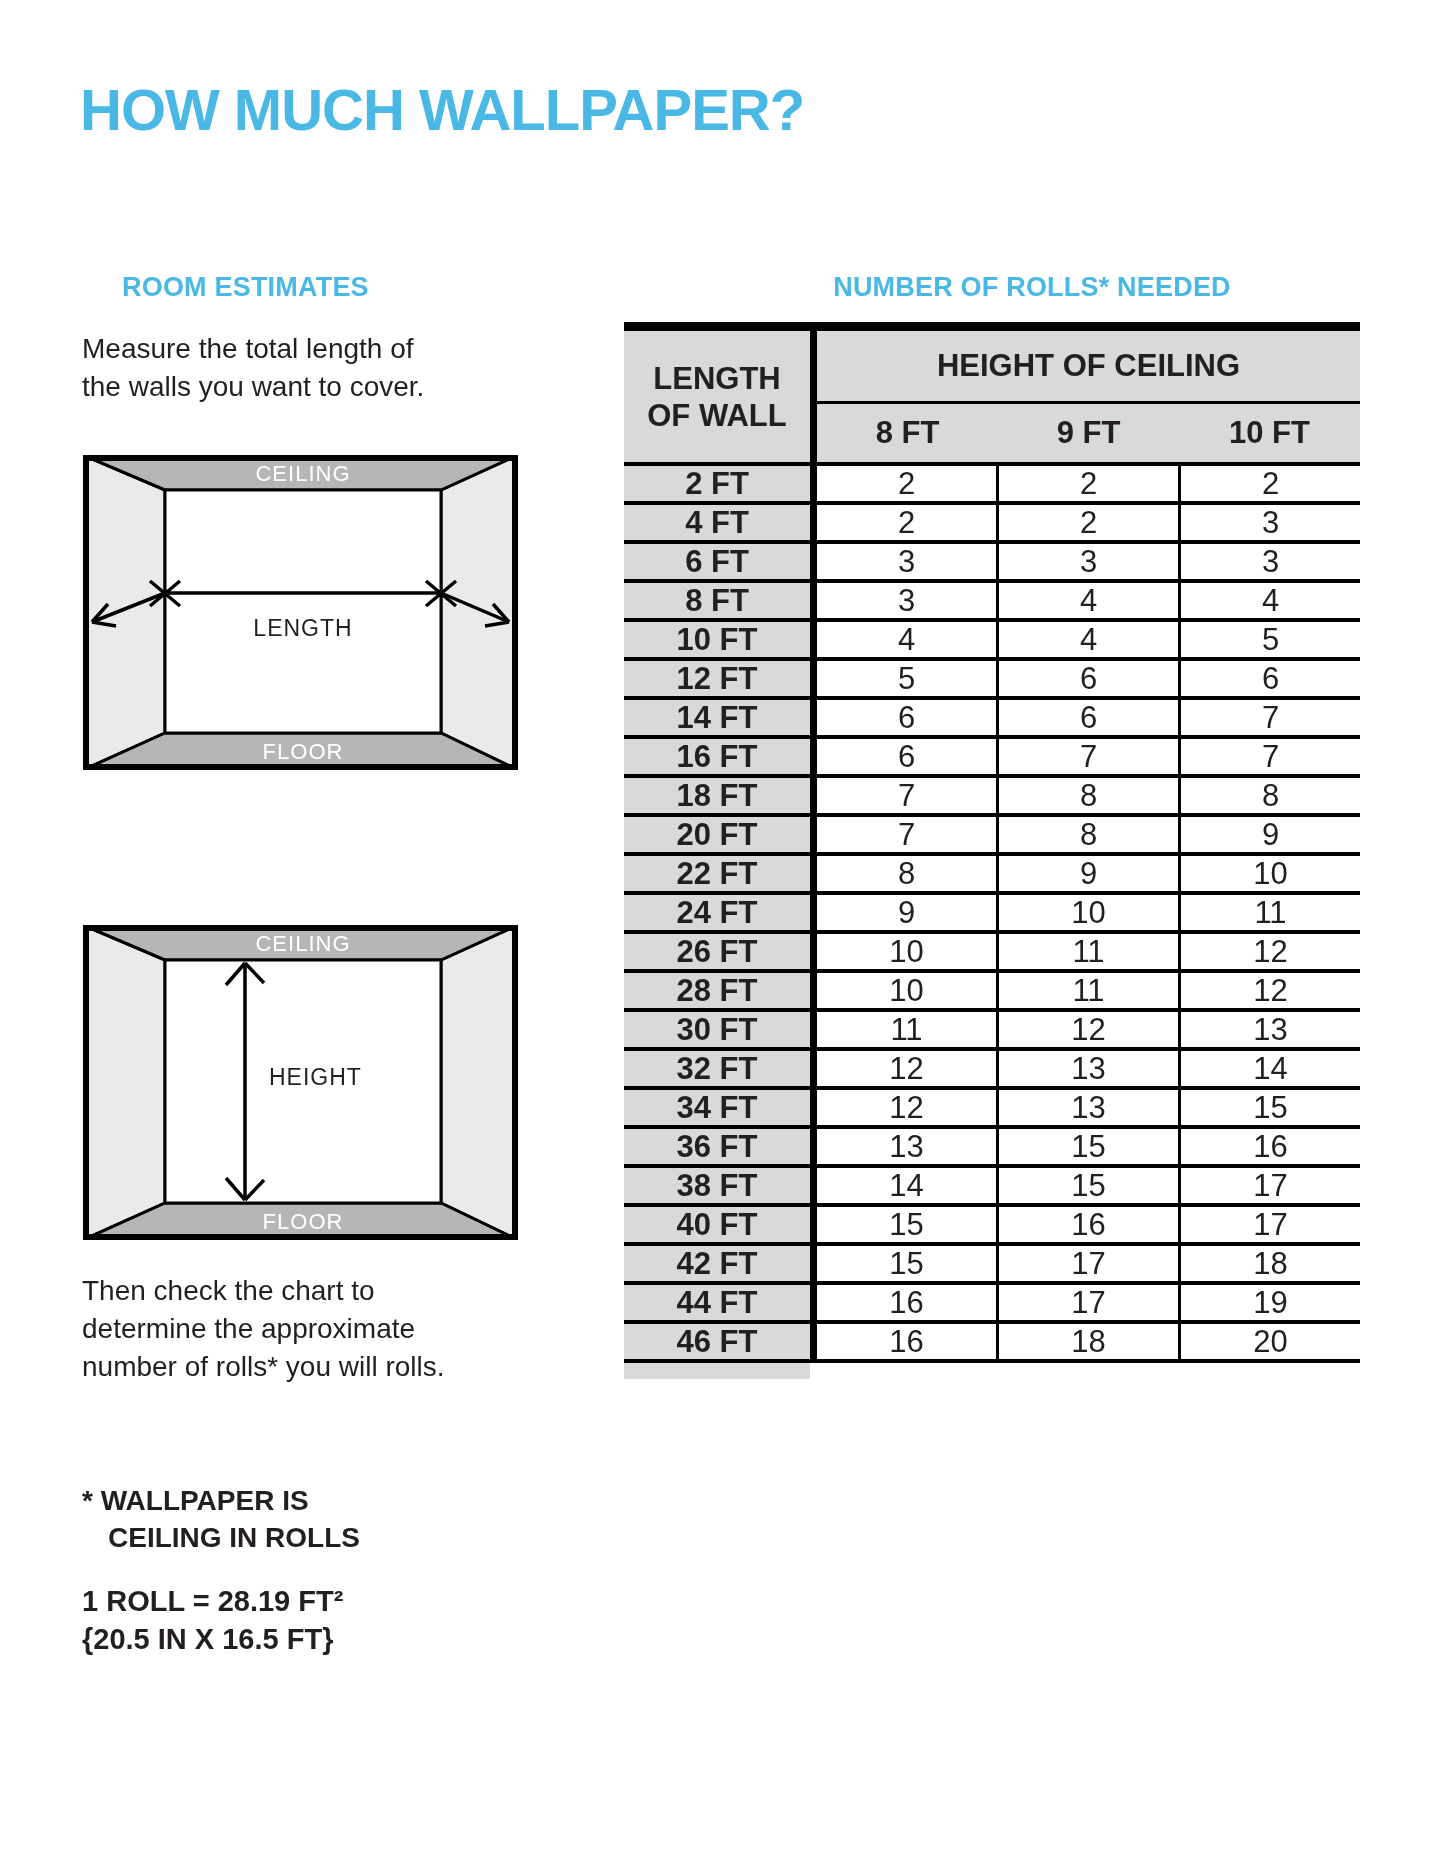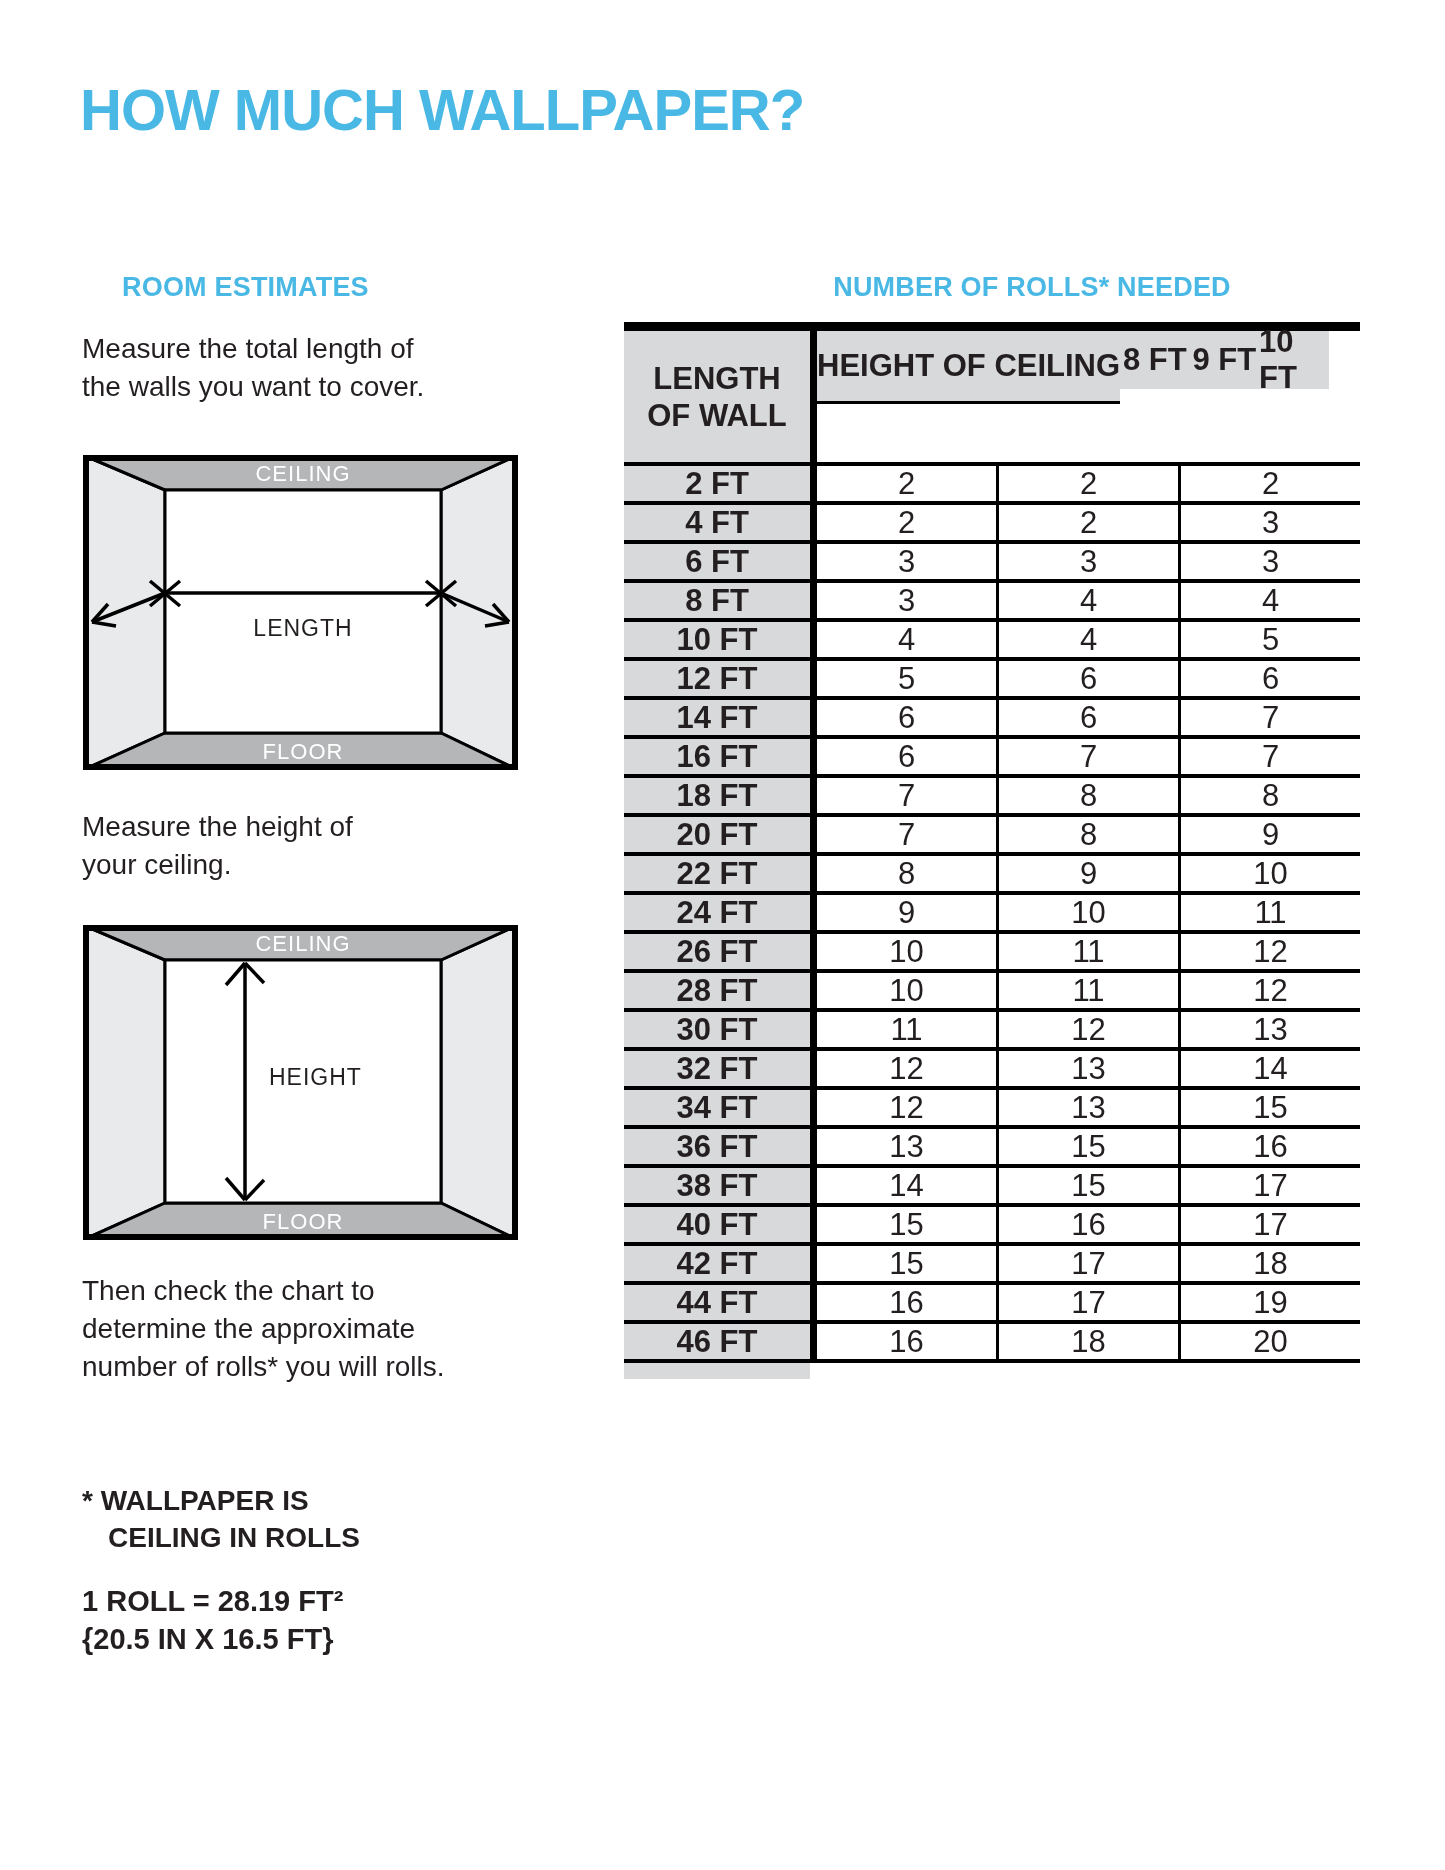--- a/index.html
+++ b/index.html
@@ -34,21 +34,21 @@
 
   
   .rolls-table { position:absolute; left:624px; top:322px; width:736px; }
   .tbl-top-border { height:9px; background:#000; }
   .tbl-header { display:flex; width:100%; border-bottom:4px solid #000; }
   .len-hdr-cell {
     width:186px; height:131px; background:#d8d9da;
     display:flex; flex-direction:column; align-items:center; justify-content:center;
     font-size:31px; font-weight:bold; line-height:37px; text-align:center;
   }
-  .hdr-right { flex:1; border-left:7px solid #000; display:flex; flex-direction:row; }
+  .hdr-right { flex:1; border-left:7px solid #000; display:flex; flex-direction:column; }
   .group-hdr {
     height:73px; background:#d8d9da; border-bottom:3px solid #000;
     display:flex; align-items:center; justify-content:center;
     font-size:31px; font-weight:bold;
   }
   .sub-hdr { height:58px; background:#d8d9da; display:flex; }
   .sub-col { flex:1; display:flex; align-items:center; justify-content:center; font-size:31px; font-weight:bold; }
   .t-row { display:flex; width:100%; height:39px; border-bottom:4px solid #000; }
   .row-label {
     width:186px; background:#d8d9da; display:flex; align-items:center; justify-content:center;
@@ -95,24 +95,20 @@
       <line x1="358" y1="138" x2="426" y2="167"></line>
       <line x1="426" y1="167" x2="410" y2="149"></line>
       <line x1="426" y1="167" x2="402" y2="171"></line>
     </g>
     <text class="svg-label-white" x="220" y="26" text-anchor="middle">CEILING</text>
     <text class="svg-label-white" x="220" y="304" text-anchor="middle">FLOOR</text>
     <text class="svg-label-black" x="220" y="181" text-anchor="middle">LENGTH</text>
     <rect x="3" y="3" width="429" height="309" fill="none" stroke="#000" stroke-width="6"></rect>
   </svg>
 
-  <div class="para step2">
-    <div>Measure the height of</div>
-    <div>your ceiling.</div>
-  </div>
 
   <svg class="diagram diagram2" viewBox="0 0 435 315">
     <polygon points="0,0 82,35 82,278 0,315" fill="#e9eaeb" stroke="#000" stroke-width="3"></polygon>
     <polygon points="435,0 358,35 358,278 435,315" fill="#e9eaeb" stroke="#000" stroke-width="3"></polygon>
     <polygon points="0,0 435,0 358,35 82,35" fill="#b5b6b7" stroke="#000" stroke-width="3"></polygon>
     <polygon points="0,315 82,278 358,278 435,315" fill="#b5b6b7" stroke="#000" stroke-width="3"></polygon>
     <rect x="82" y="35" width="276" height="243" fill="#ffffff" stroke="#000" stroke-width="3"></rect>
     <g stroke="#000" stroke-width="3.5">
       <line x1="162" y1="38" x2="162" y2="275"></line>
       <line x1="162" y1="38" x2="143" y2="60"></line>

